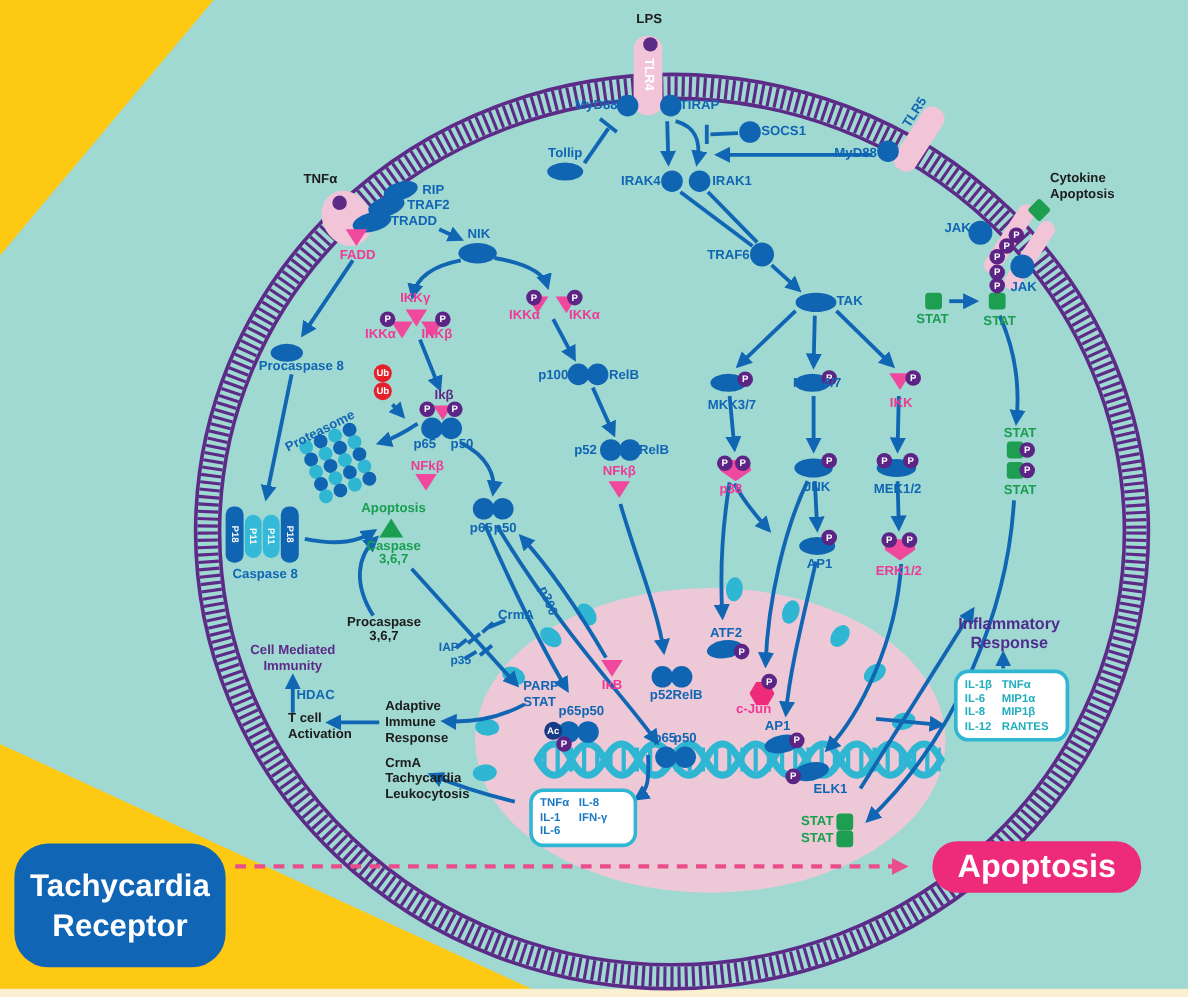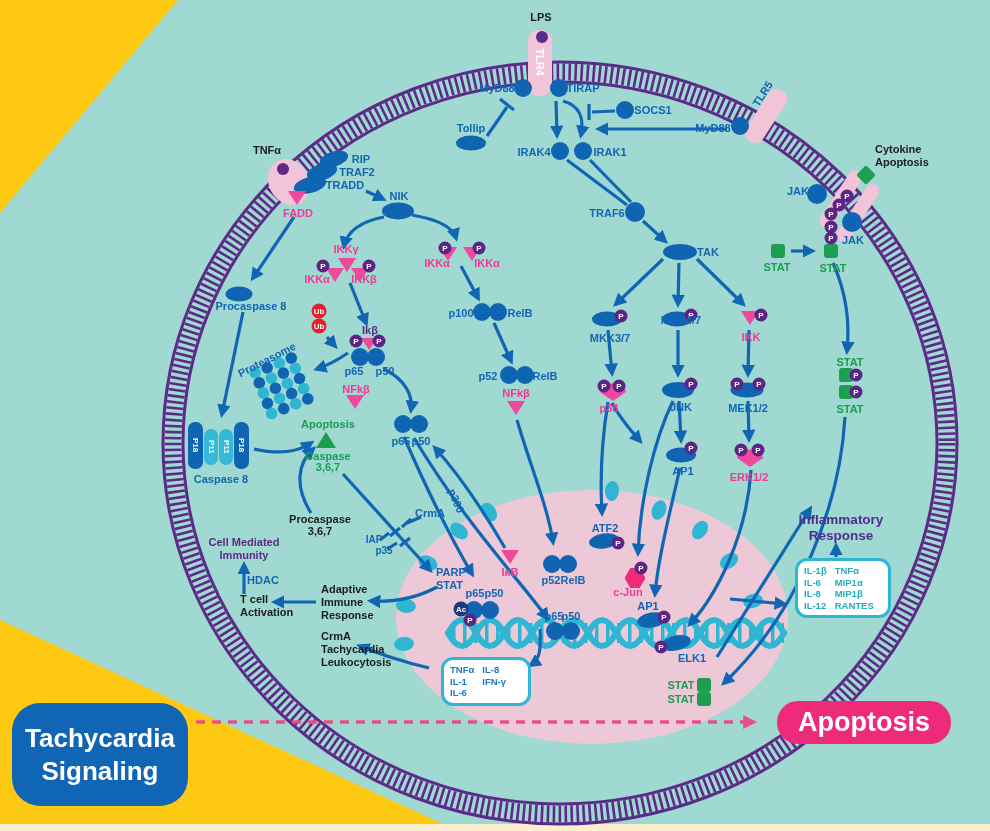--- a/index.html
+++ b/index.html
@@ -419,16 +419,16 @@
     <span>TNFα</span>
     <span>MIP1α</span>
     <span>MIP1β</span>
     <span>RANTES</span>
   </div>
 </div>
 
 <div class="banner" style="left:777px;top:701px;width:174px;height:43px">Apoptosis</div>
 <div class="titlebox" style="left:12px;top:703px;width:176px;height:103px">
   <div>Tachycardia</div>
-  <div>Signaling</div>
+  <div>Receptor</div>
 </div>
 
 </div>
 
 </body></html>

